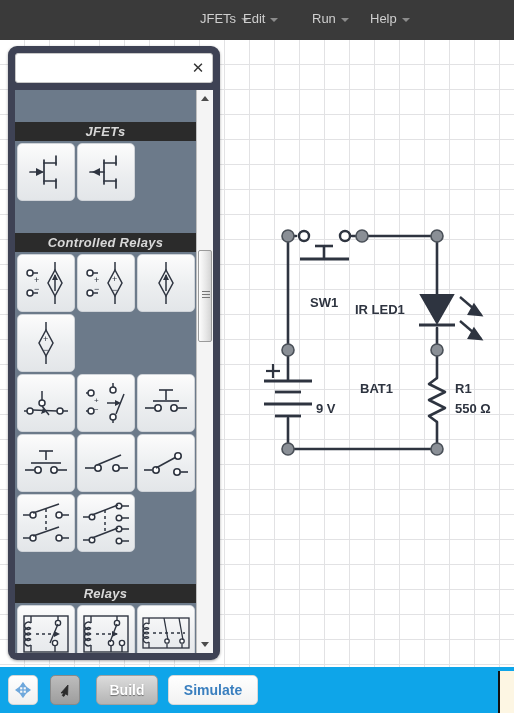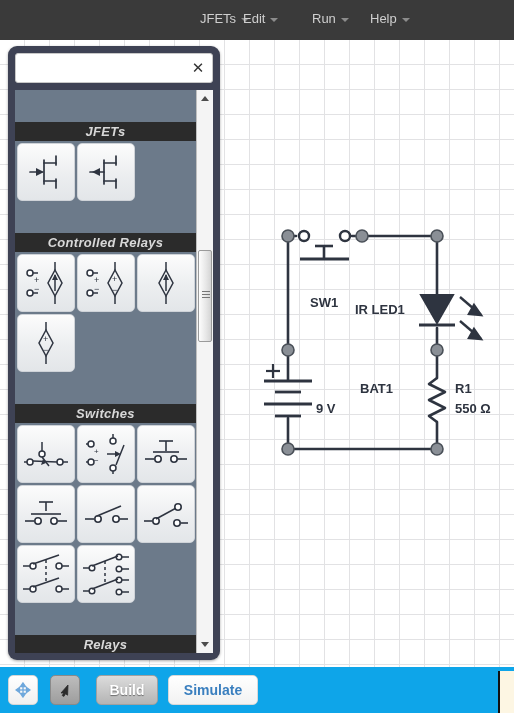--- a/index.html
+++ b/index.html
@@ -449,21 +449,20 @@
               <polygon points="22,10 29,23 22,36 15,23" fill="none"></polygon>
               <line x1="22" y1="2" x2="22" y2="10"></line>
                   <line x1="22" y1="36" x2="22" y2="44"></line>
               <text x="19" y="22" font-size="9" fill="#2e3440" stroke="none" font-family="Liberation Sans">+</text>
               <text x="19" y="33" font-size="9" fill="#2e3440" stroke="none" font-family="Liberation Sans">−</text>
             </g>
               </svg>
           </div>
         </div>
 
-        <div class="cat-header">Switches</div>
         <div class="tile-grid">
           <div class="tile">
             <svg width="48" height="44">
                 <g stroke="#2e3440" stroke-width="1.5" fill="none">
               <circle cx="8" cy="30" r="3" fill="#fff"></circle>
                   <circle cx="38" cy="30" r="3" fill="#fff"></circle>
               <line x1="2" y1="30" x2="5" y2="30"></line>
                   <line x1="41" y1="30" x2="46" y2="30"></line>
               <line x1="11" y1="29" x2="35" y2="30"></line>
               <circle cx="20" cy="22" r="3" fill="#fff"></circle>

